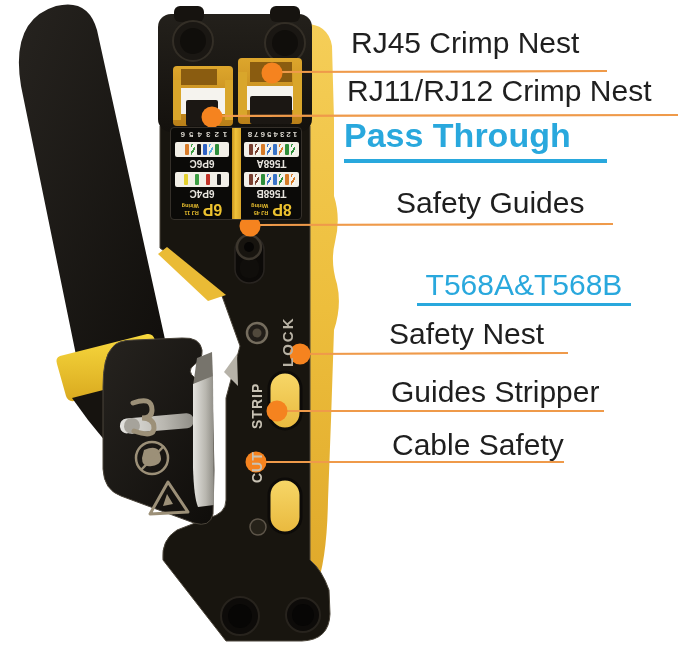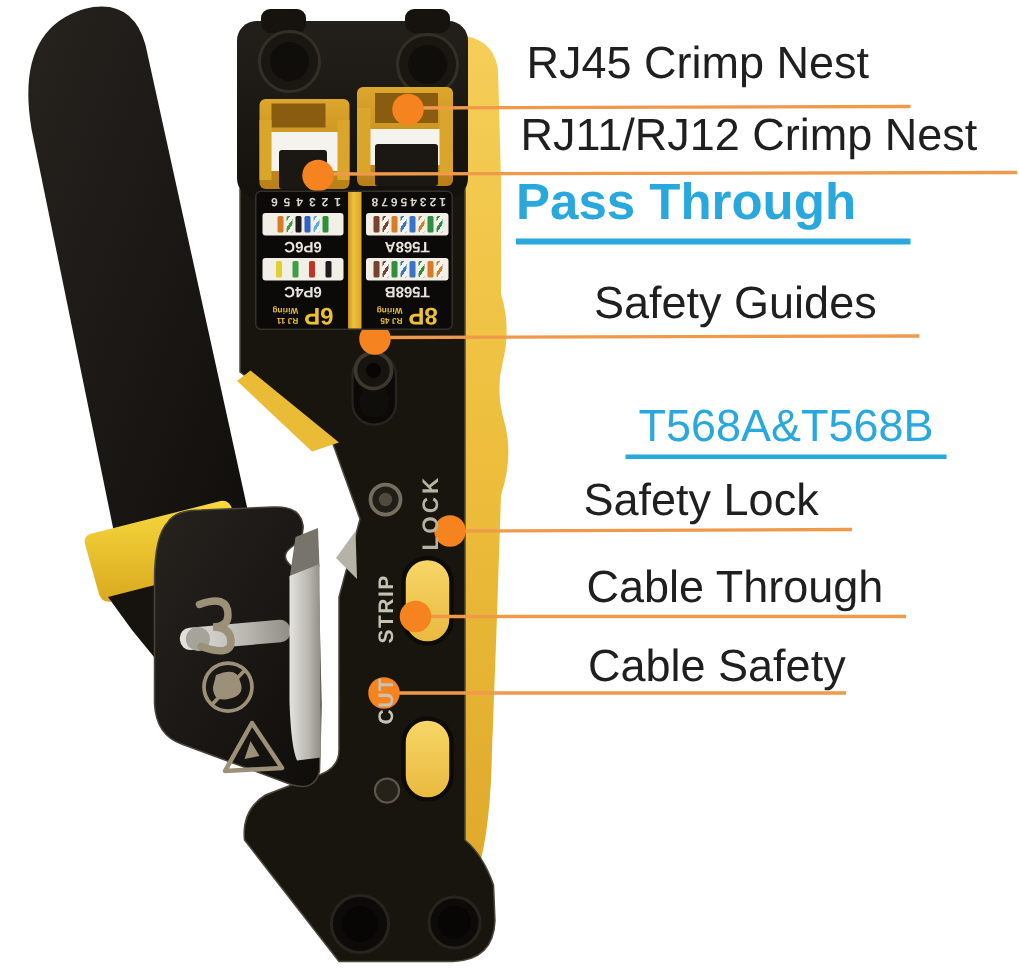--- a/index.html
+++ b/index.html
@@ -239,17 +239,17 @@
 
   <div class="vtext" style="left:279px;top:367px;font-size:15px;letter-spacing:2px;">LOCK</div>
   <div class="vtext" style="left:249px;top:429px;font-size:14px;letter-spacing:1px;color:#c8c2b4;">STRIP</div>
   <div class="vtext" style="left:249px;top:483px;font-size:14px;letter-spacing:1px;color:#c8c2b4;">CUT</div>
 
   <div class="lbl" style="left:351px;top:27px;">RJ45 Crimp Nest</div>
   <div class="lbl" style="left:347px;top:75px;">RJ11/RJ12 Crimp Nest</div>
   <div class="lbl lbl-blue" style="left:344px;top:118px;width:263px;">Pass Through</div>
   <div class="lbl" style="left:396px;top:187px;">Safety Guides</div>
   <div class="lbl lbl-blue2" style="left:417px;top:233px;width:214px;margin-top:36px;">T568A&amp;T568B</div>
-  <div class="lbl" style="left:389px;top:318px;">Safety Lock</div>
-  <div class="lbl" style="left:391px;top:376px;">Cable Through</div>
+  <div class="lbl" style="left:389px;top:318px;">Safety Nest</div>
+  <div class="lbl" style="left:391px;top:376px;">Guides Stripper</div>
   <div class="lbl" style="left:392px;top:429px;">Cable Safety</div>
 
 </div>
 
 </body></html>

